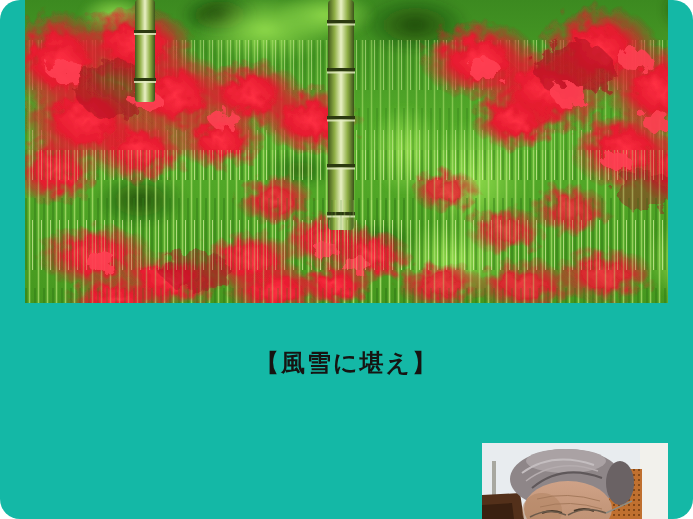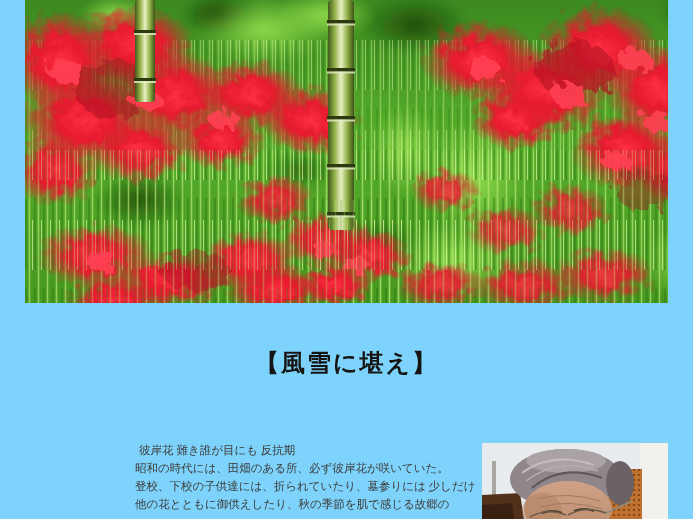--- a/index.html
+++ b/index.html
@@ -1,22 +1,23 @@
 <!DOCTYPE html>
 <html><head>
 <meta charset="utf-8">
 <style>
   html, body { margin: 0; padding: 0; background: #ffffff; }
   .page {
     position: relative;
     width: 693px;
     height: 519px;
-    background: #7dd3fc;
+    background: #14b8a6;
     overflow: hidden;
     font-family: "Liberation Serif", "DejaVu Serif", serif;
+    border-radius: 20px;
   }
   .hero-photo {
     position: absolute;
     left: 25px;
     top: 0;
     width: 643px;
     height: 303px;
     overflow: hidden;
   }
   .hero-photo svg { display: block; }
@@ -200,26 +201,20 @@
         <ellipse cx="345" cy="255" rx="42" ry="26" fill="url(#h-fr)"></ellipse>
         <ellipse cx="310" cy="285" rx="38" ry="22" fill="url(#h-fr)"></ellipse>
         <ellipse cx="330" cy="265" rx="14" ry="9" fill="#ff4153" opacity="0.9"></ellipse>
       </g>
       <rect x="290" y="200" width="90" height="103" fill="url(#h-stems)" opacity="0.3"></rect>
     </svg>
   </div>
 
   <h1 class="article-title">【風雪に堪え】</h1>
 
-  <div class="text-block">
-    <div class="haiku-line">彼岸花 難き誰が目にも 反抗期</div>
-    <div class="body-line">昭和の時代には、田畑のある所、必ず彼岸花が咲いていた。</div>
-    <div class="body-line">登校、下校の子供達には、折られていたり、墓参りには 少しだけ</div>
-    <div class="body-line">他の花とともに御供えしたり、秋の季節を肌で感じる故郷の</div>
-  </div>
 
   <div class="portrait-photo">
     <svg width="186" height="76" viewBox="0 0 186 76">
       <defs>
         <pattern id="p-dots" width="5" height="5" patternUnits="userSpaceOnUse">
           <rect width="5" height="5" fill="#c0702f"></rect>
           <circle cx="2" cy="2" r="1" fill="#6e3a10"></circle>
         </pattern>
         <linearGradient id="p-skin" x1="0" y1="0" x2="0" y2="1">
           <stop offset="0" stop-color="#cfa287"></stop>

